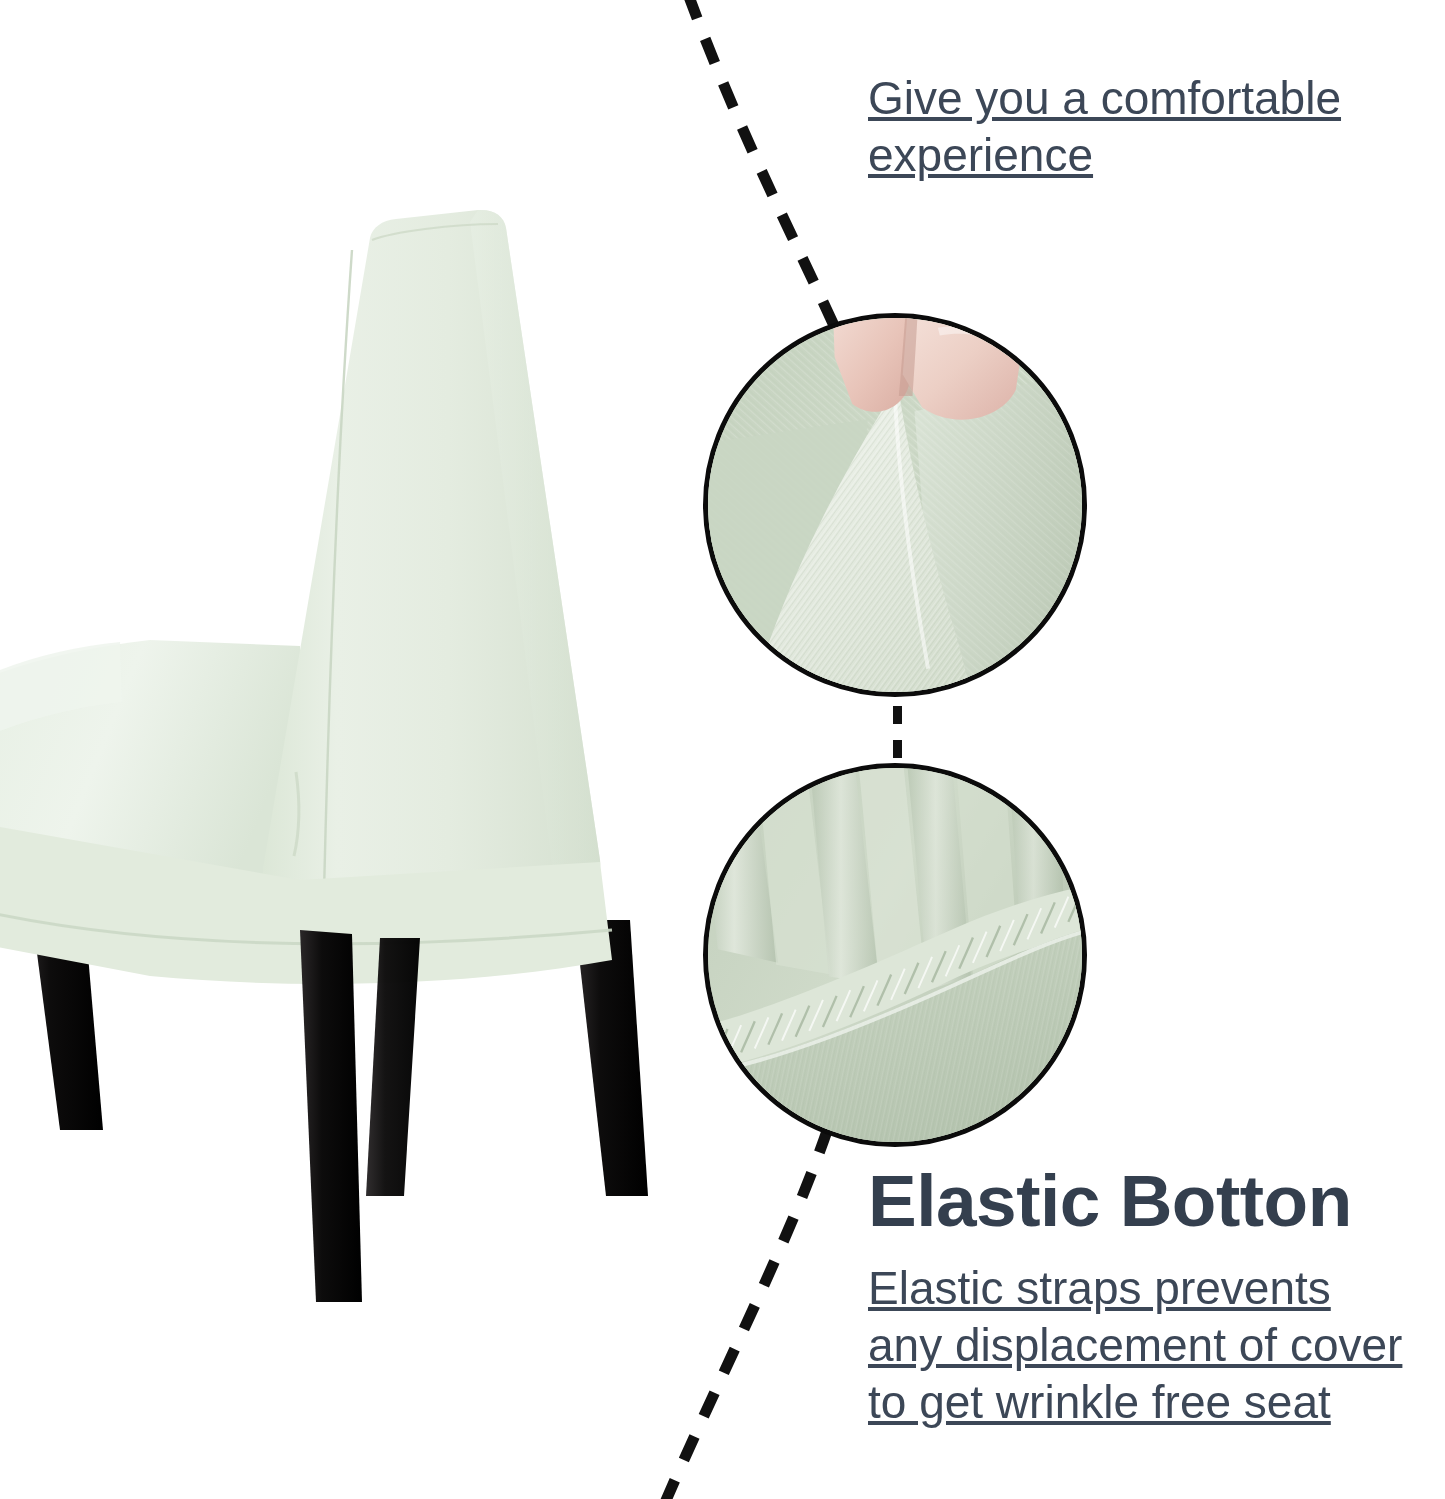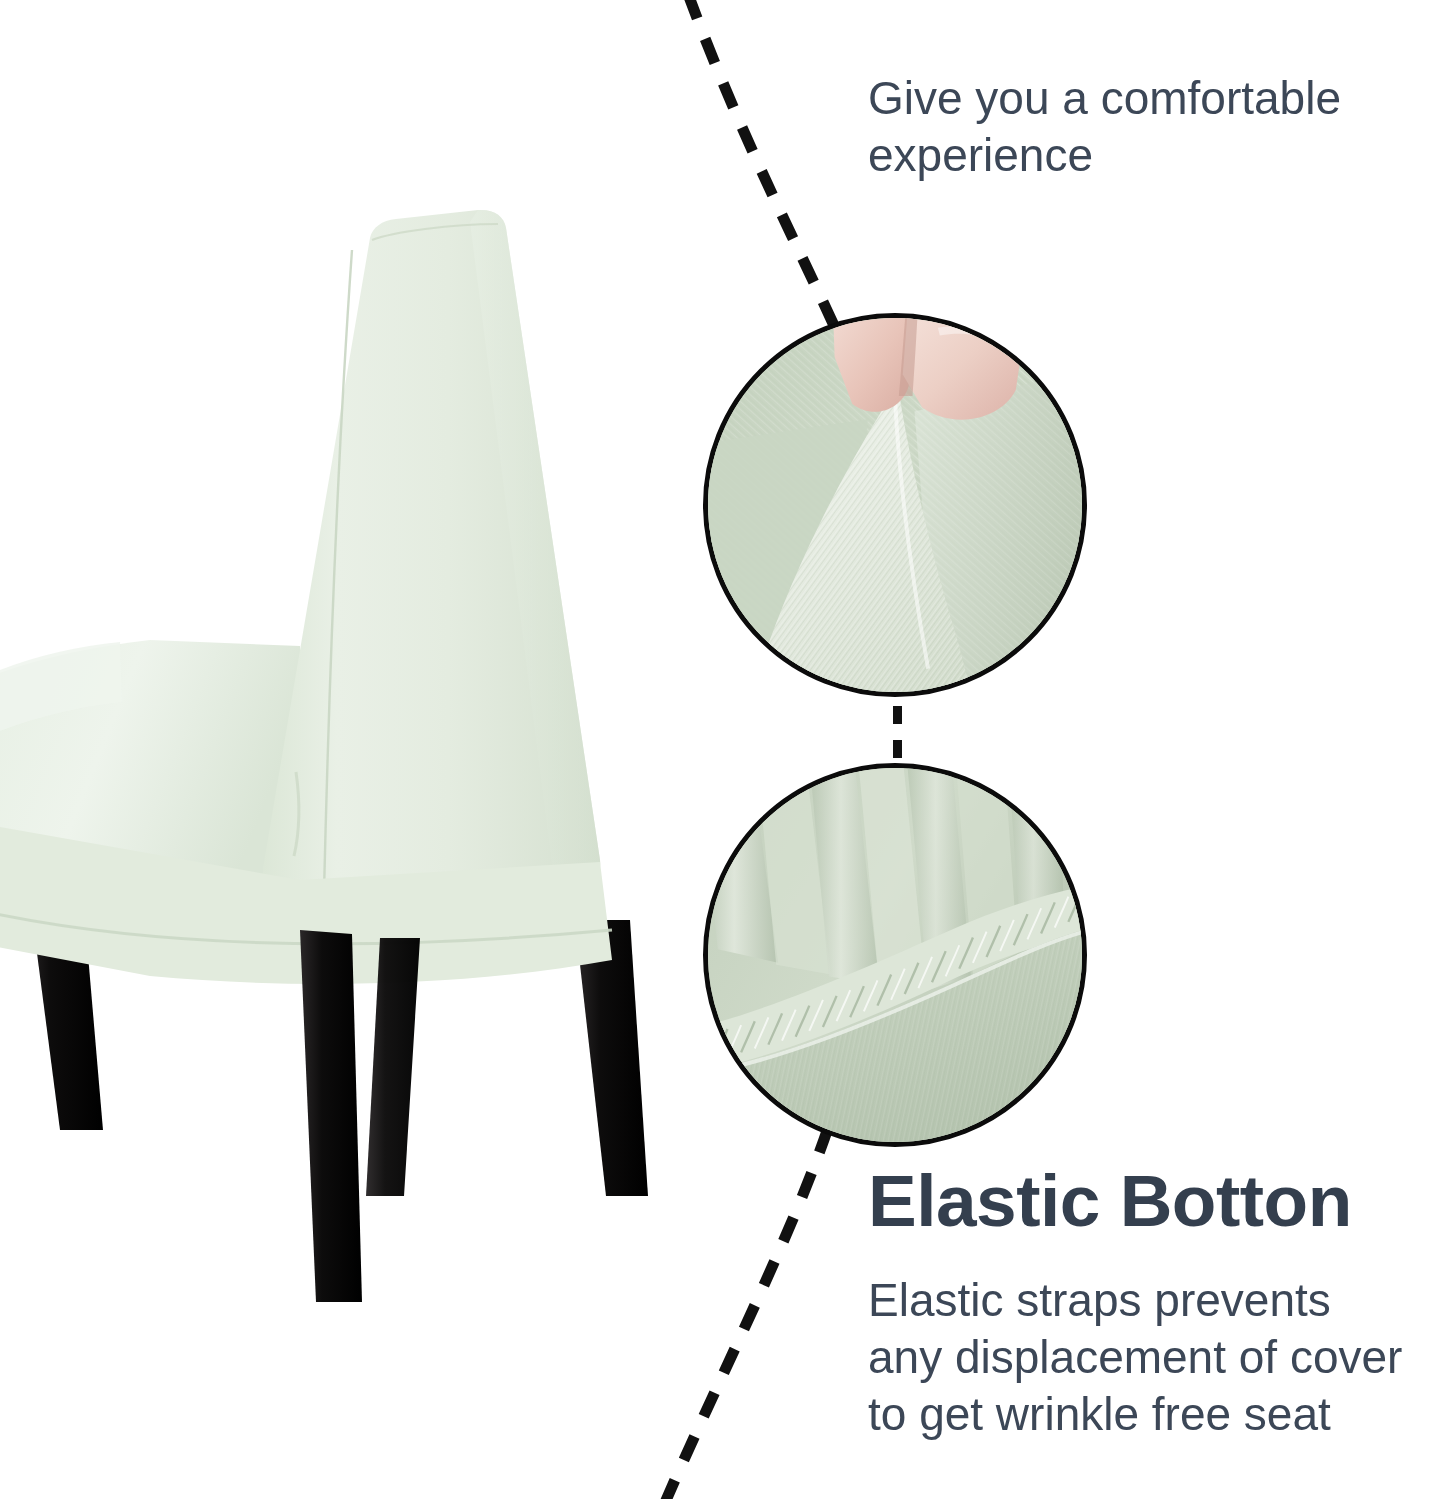--- a/index.html
+++ b/index.html
@@ -54,22 +54,23 @@
     line-height:1.02;
     white-space:nowrap;
   }
   .feature-desc{
     font-family:"Liberation Sans", sans-serif;
     font-size:46px;
     font-weight:normal;
     color:#3c4757;
     line-height:57px;
     margin-top:26px;
-  }
-  #elastic-text .feature-desc{ margin-top:34px; }
+    text-decoration:underline;
+  }
+  #elastic-text .feature-desc{ margin-top:22px; }
 </style>
 </head>
 <body>
 
 <div id="stage">
 
   <div class="chair-layer">
     <svg viewBox="0 0 760 1400" width="760" height="1400">
       <defs>
         <linearGradient id="backGrad" x1="0" y1="0" x2="1" y2="0">

